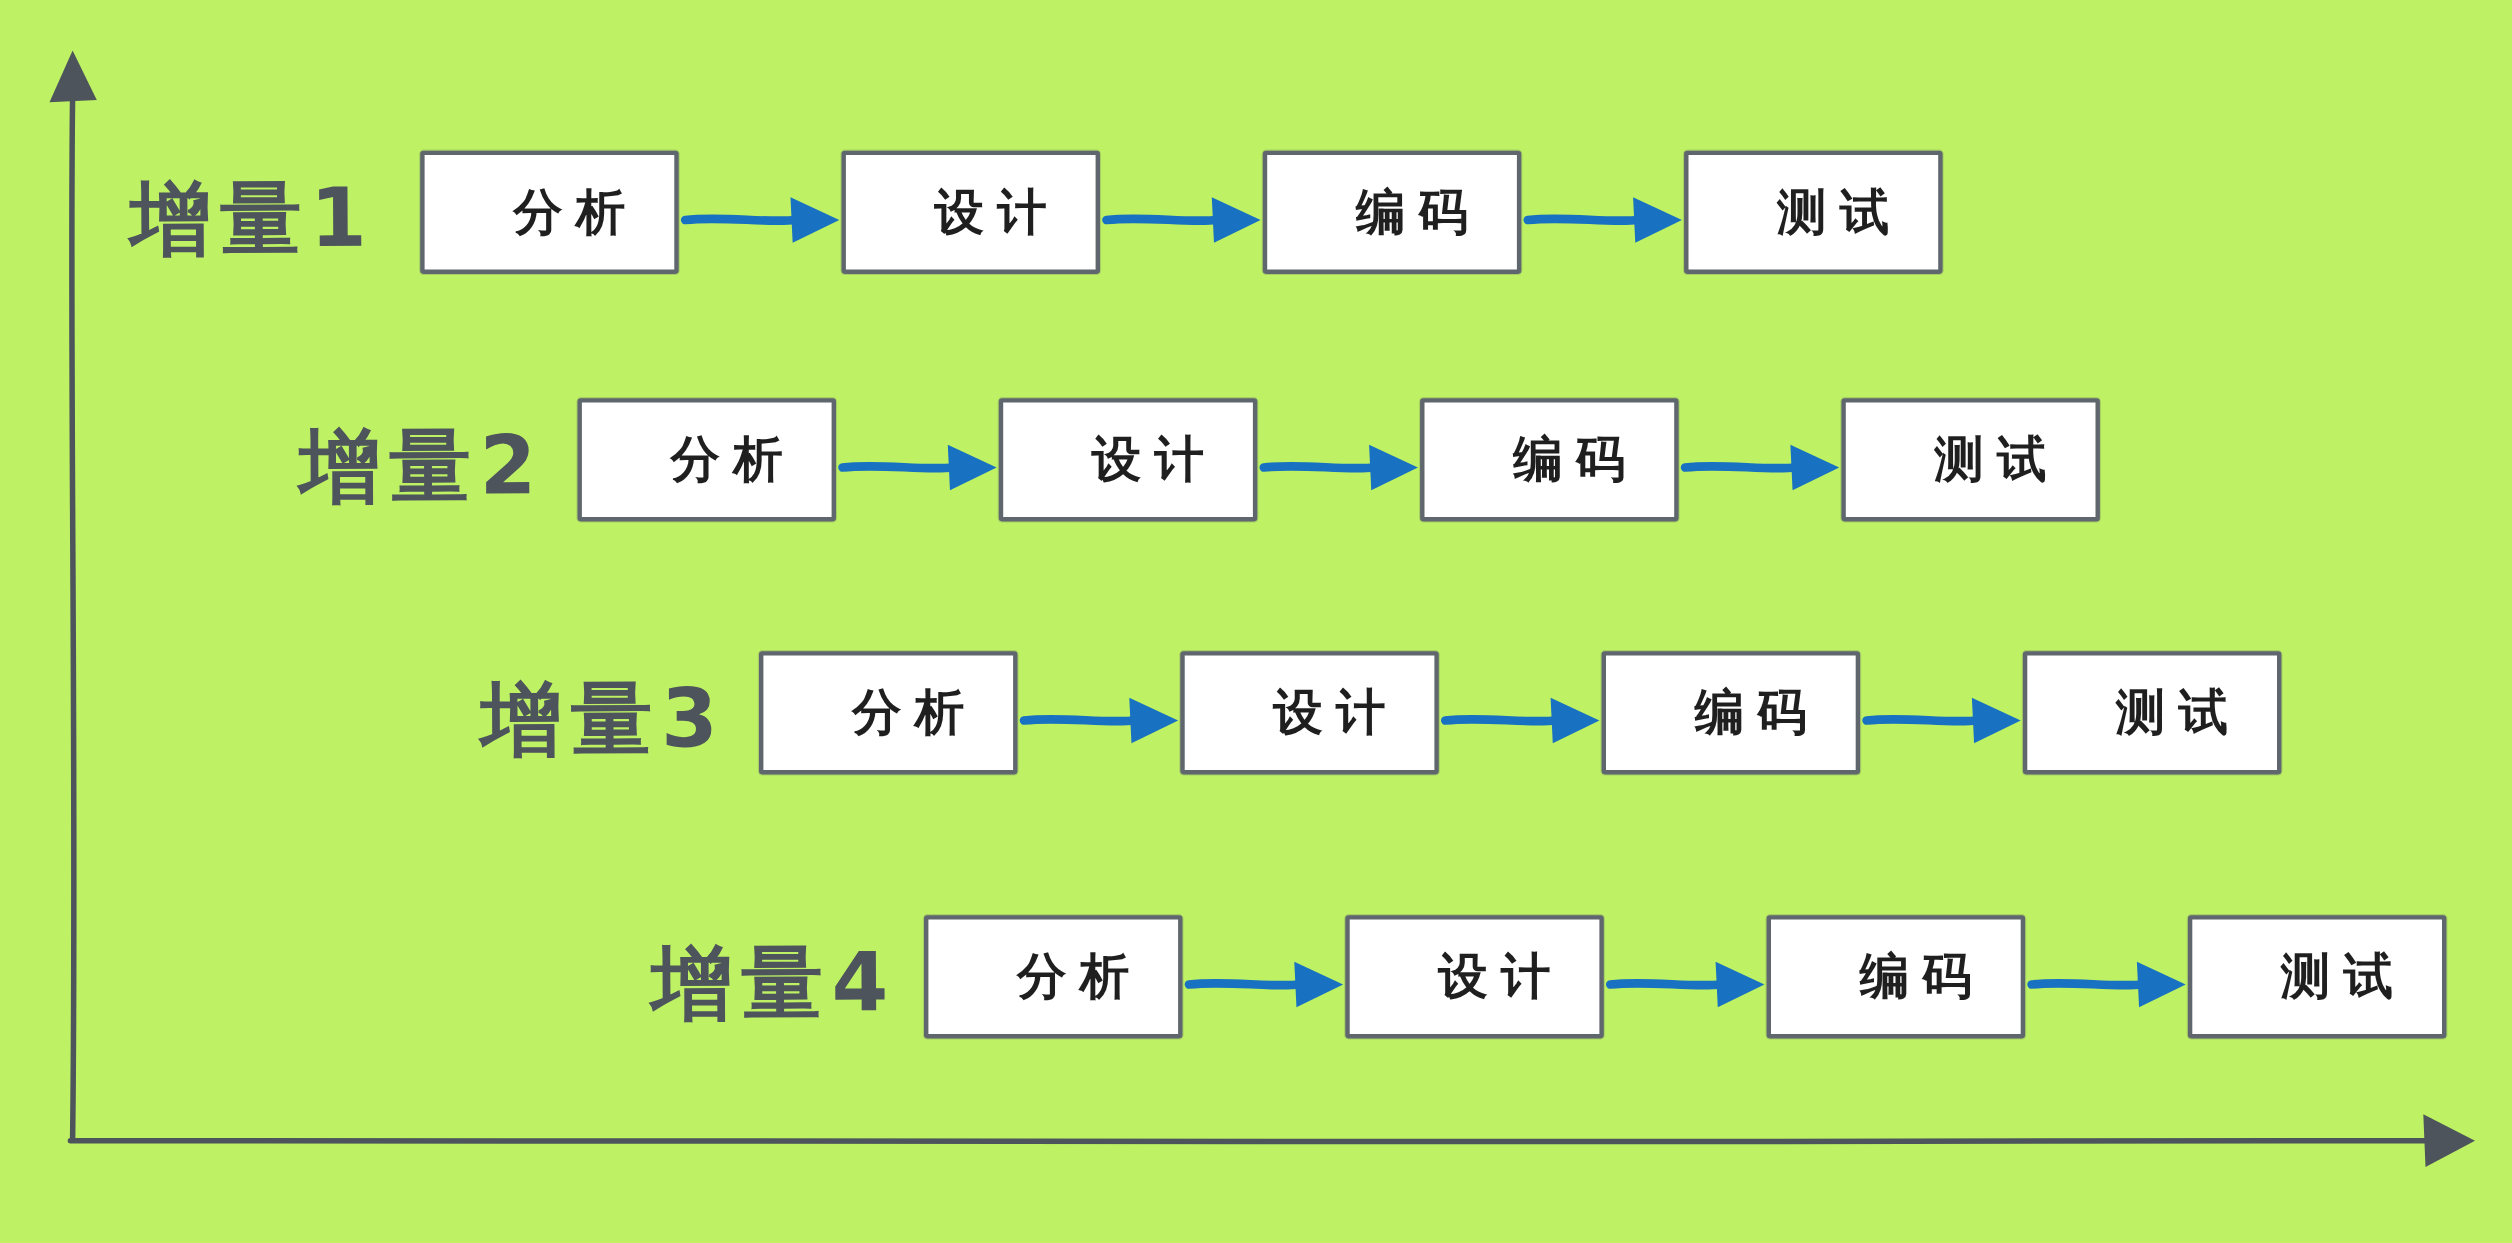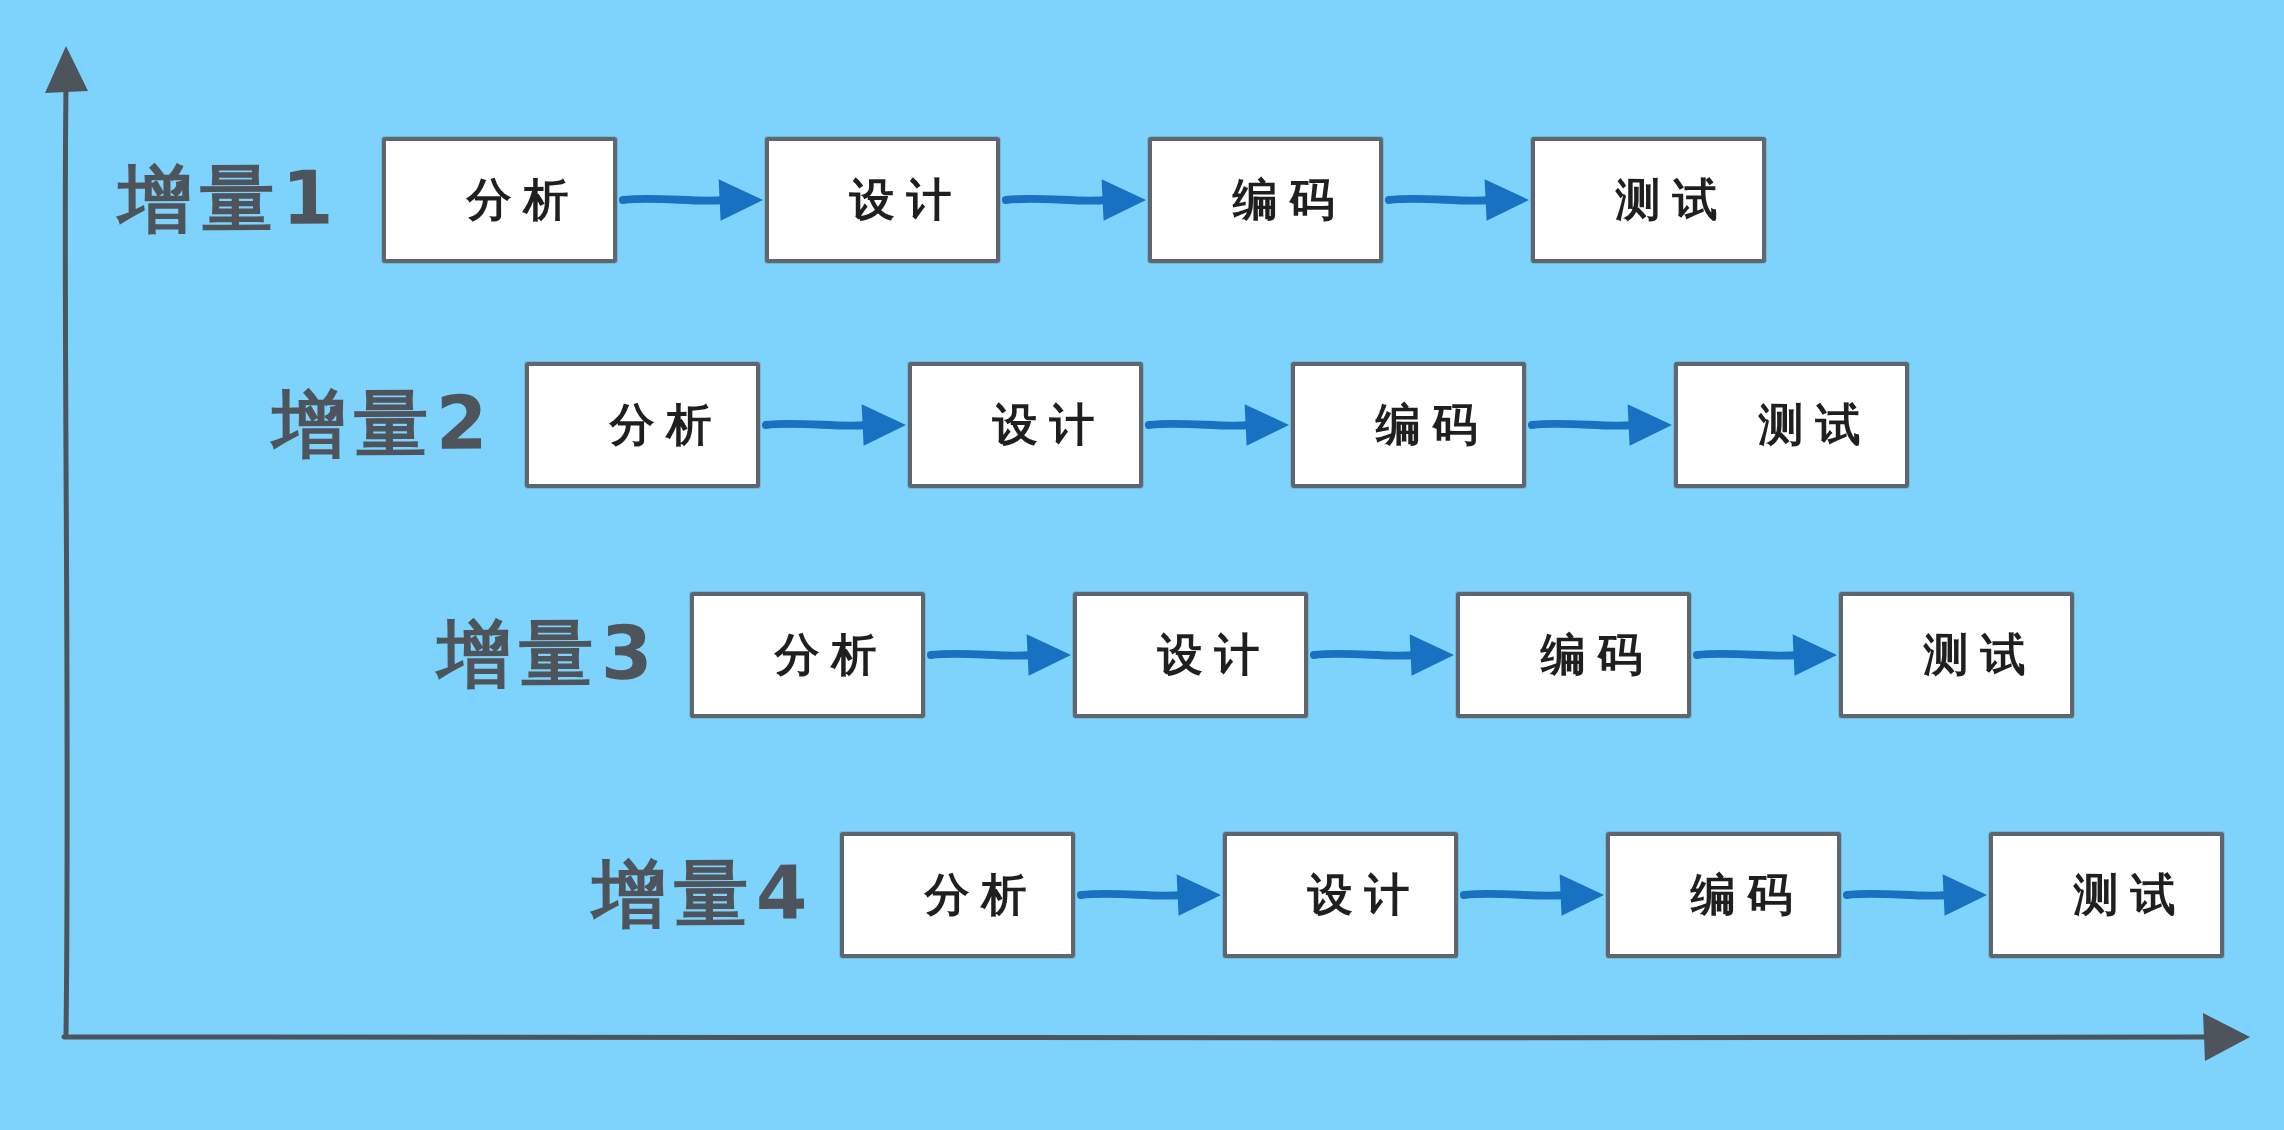--- a/index.html
+++ b/index.html
@@ -5,21 +5,21 @@
   html, body {
     margin: 0;
     padding: 0;
     background: #ffffff;
     font-family: "DejaVu Sans", "Liberation Sans", sans-serif;
   }
   .canvas {
     position: relative;
     width: 2284px;
     height: 1130px;
-    background: #7dd3fc;
+    background: #bef264;
     overflow: hidden;
   }
   .axes {
     position: absolute;
     left: 0;
     top: 0;
   }
   .row-label {
     position: absolute;
     height: 126px;
@@ -28,21 +28,21 @@
     font-size: 74px;
     font-weight: 700;
     letter-spacing: 8px;
     color: #4d545c;
     white-space: nowrap;
     transform: rotate(-0.3deg);
   }
   .box {
     position: absolute;
     width: 235px;
-    height: 126px;
+    height: 112px;
     box-sizing: border-box;
     border: 4px solid #5f666d;
     border-radius: 3px;
     background: #ffffff;
     display: flex;
     align-items: center;
     justify-content: center;
     box-shadow: 0 0 0 1px rgba(95,102,109,0.25);
     padding-left: 36px;
   }

